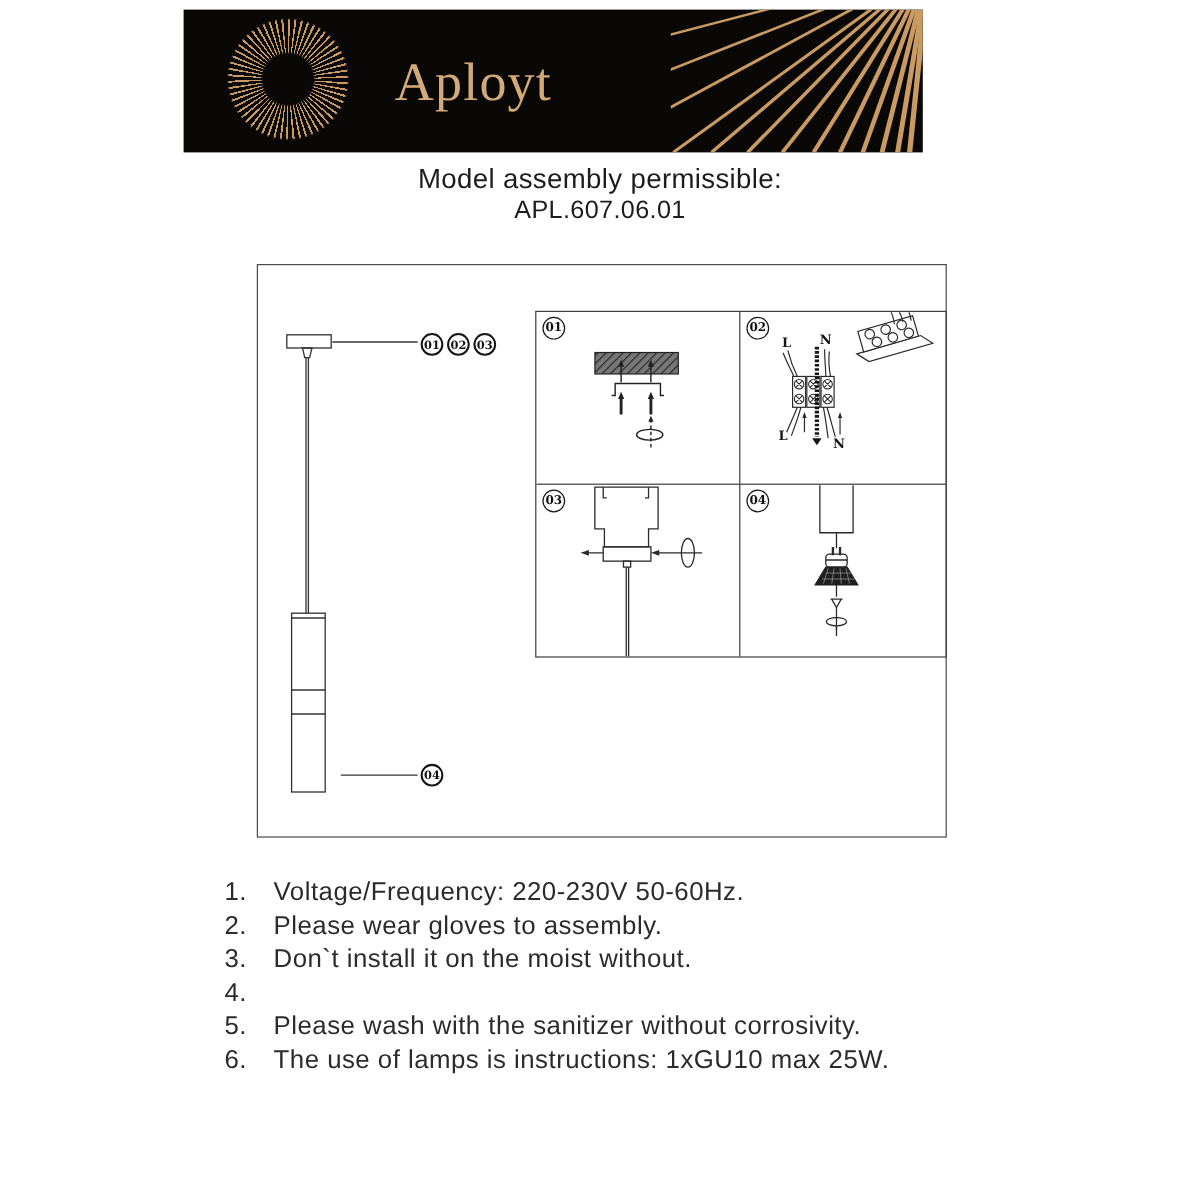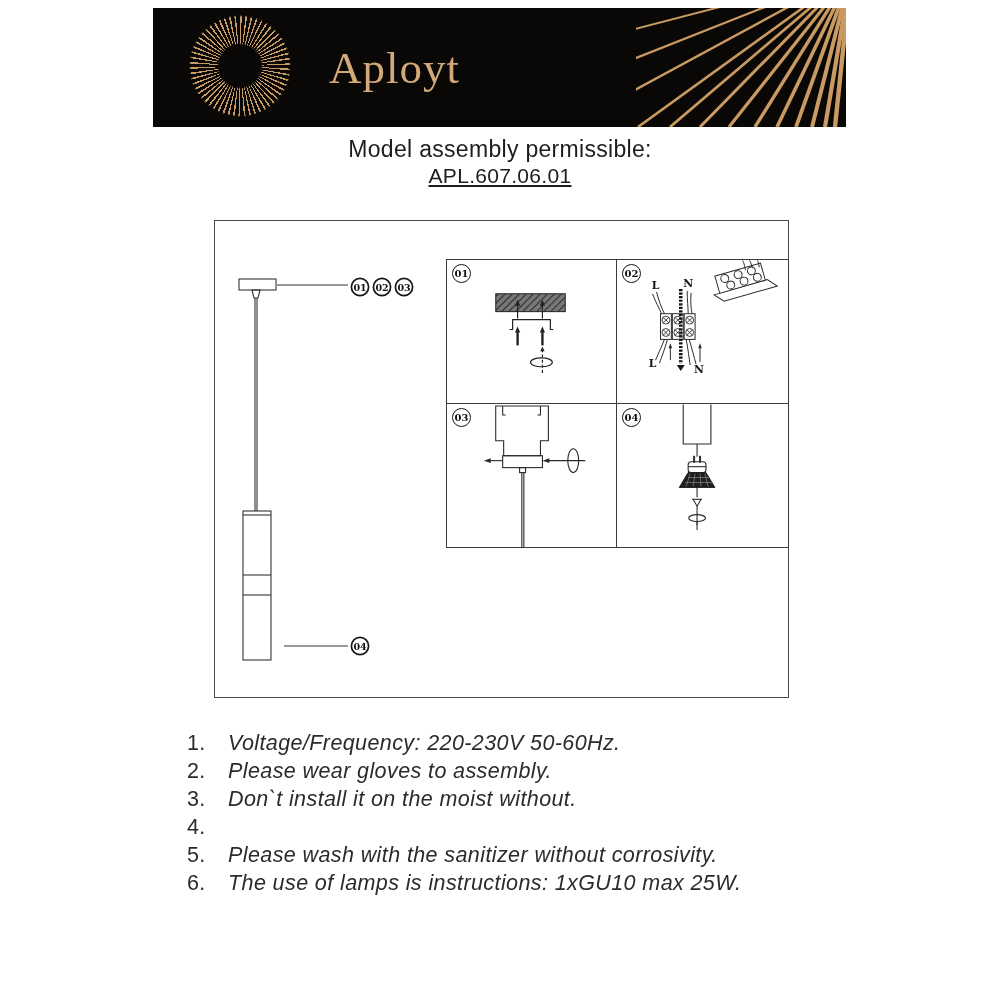--- a/index.html
+++ b/index.html
@@ -1,35 +1,35 @@
 <!DOCTYPE html>
 <html><head>
 <meta charset="utf-8">
 <style>
   html,body{margin:0;padding:0;background:#fff;}
   .page{position:relative;width:1000px;height:1000px;background:#ffffff;
         font-family:"Liberation Sans",sans-serif;overflow:hidden;}
 
   
-  .banner{position:absolute;left:153px;top:8px;width:693px;height:119px;
+  .banner{position:absolute;left:153px;top:8px;width:616px;height:119px;
           background:#0a0807;overflow:hidden;}
   .sunburst{position:absolute;left:34px;top:5px;width:106px;height:106px;border-radius:50%;
           background:repeating-conic-gradient(#c99a62 0 2deg, transparent 2deg 6.2deg);
           -webkit-mask:radial-gradient(circle at 50% 50%, transparent 0 21px, #000 23px 49px, transparent 51px);
           mask:radial-gradient(circle at 50% 50%, transparent 0 21px, #000 23px 49px, transparent 51px);}
   .brand{position:absolute;left:176px;top:34px;width:300px;
          font-family:"Liberation Serif",serif;font-size:45px;font-weight:400;
          letter-spacing:1px;color:#d2a978;}
   .rays{position:absolute;right:0;top:0;}
 
   
   .title1{position:absolute;left:0;right:0;top:136px;text-align:center;
           font-size:23px;color:#1d1d1d;letter-spacing:.3px;}
   .title2{position:absolute;left:0;right:0;top:164px;text-align:center;
-          font-size:21px;color:#1d1d1d;letter-spacing:.3px;text-decoration:underline;}
+          font-size:21px;color:#1d1d1d;letter-spacing:.3px;}
 
   
   .diagram{position:absolute;left:214px;top:220px;width:575px;height:478px;
            border:1px solid #4a4a4a;box-sizing:border-box;}
   .lampsvg{position:absolute;left:0;top:0;display:block;}
 
   .grid{position:absolute;left:231px;top:38px;width:343px;height:289px;
         border:1px solid #3c3c3c;box-sizing:border-box;
         display:grid;grid-template-columns:170px 1fr;grid-template-rows:144px 1fr;}
   .panel{position:relative;box-sizing:border-box;background:#fff0;}
@@ -38,21 +38,21 @@
   .p3{border-right:1px solid #3c3c3c;}
   .panel svg{display:block;width:100%;height:100%;}
   .plabel{position:absolute;left:5px;top:4px;width:17px;height:17px;border-radius:50%;
           border:1.6px solid #161616;display:flex;align-items:center;justify-content:center;
           font-family:"DejaVu Serif",serif;font-weight:bold;font-size:10px;color:#111;background:#fff;}
 
   
   .list{position:absolute;left:187px;top:730px;color:#2b2b2b;}
   .row{display:flex;line-height:27.9px;font-size:21.5px;letter-spacing:.4px;}
   .num{width:30px;flex:0 0 30px;}
-  .itx{padding-left:11px;white-space:nowrap;font-style:italic;}
+  .itx{padding-left:11px;white-space:nowrap;}
 
   text{font-family:"DejaVu Serif",serif;}
 </style>
 </head>
 <body>
 
 <div class="page">
 
   <header class="banner">
     <div class="sunburst"></div>

